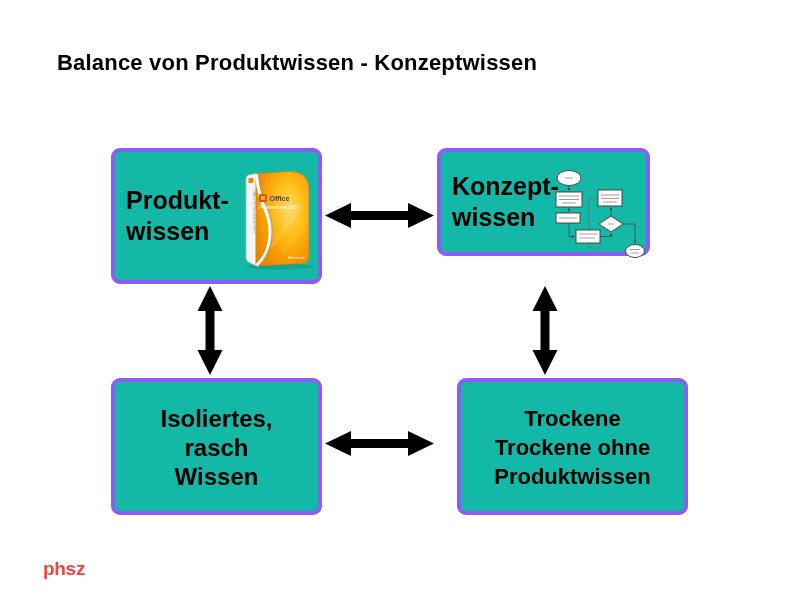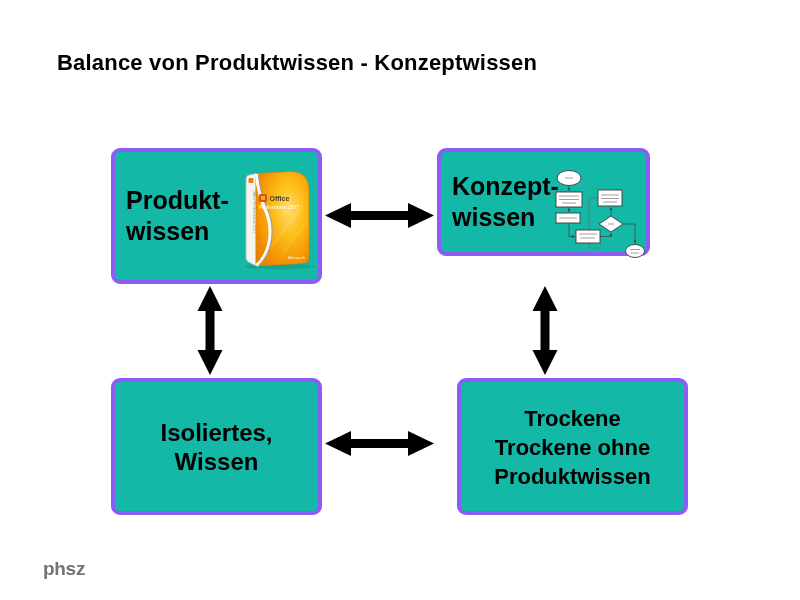--- a/index.html
+++ b/index.html
@@ -28,21 +28,21 @@
   .label-center {
     position:absolute; left:0; width:100%; top:50%; transform:translateY(-50%);
     text-align:center; font-weight:bold; color:#000; white-space:nowrap;
   }
   .label-bl { font-size:24px; line-height:29px; }
   .label-br { font-size:22px; line-height:29px; }
   .office-img { position:absolute; left:123px; top:16px; width:80px; height:102px; }
   .flow-img   { position:absolute; left:112px; top:12px; width:96px; height:114px; }
   .footer-logo {
     position:absolute; left:43px; top:558px;
-    font-size:19px; font-weight:bold; color:#737373; letter-spacing:-0.3px;
+    font-size:19px; font-weight:bold; color:#ef4444; letter-spacing:-0.3px;
   }
 </style>
 </head>
 <body>
 
 <div class="slide">
 
   <h1 class="title">Balance von Produktwissen - Konzeptwissen</h1>
 
   <svg class="arrows" viewBox="0 0 800 600">
@@ -146,20 +146,21 @@
         <path d="M55,60 L61,60"></path>
         <path d="M77,85.5 L87,85.5"></path>
           <path d="M78,89 L86,89"></path>
       </g>
     </svg>
   </div>
 
   <div class="box box-bl">
     <div class="label-center label-bl">
       <div>Isoliertes,</div>
+      <div>rasch</div>
       <div>Wissen</div>
     </div>
   </div>
 
   <div class="box box-br">
     <div class="label-center label-br">
       <div>Trockene</div>
       <div>Trockene ohne</div>
       <div>Produktwissen</div>
     </div>

